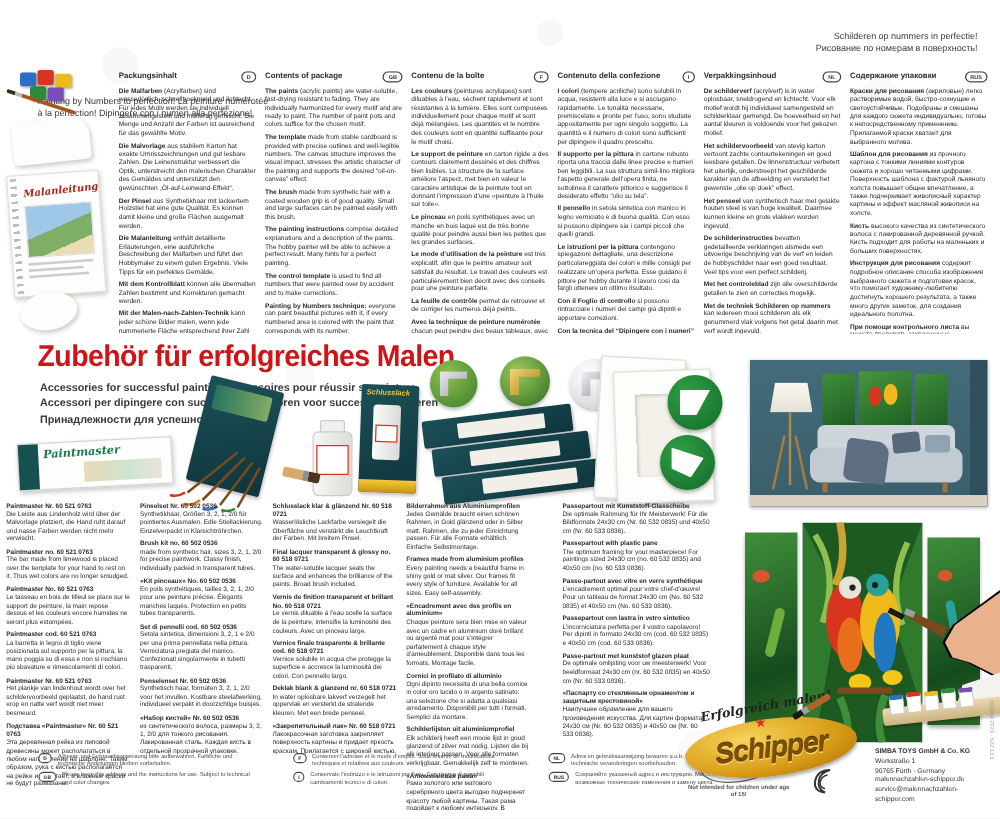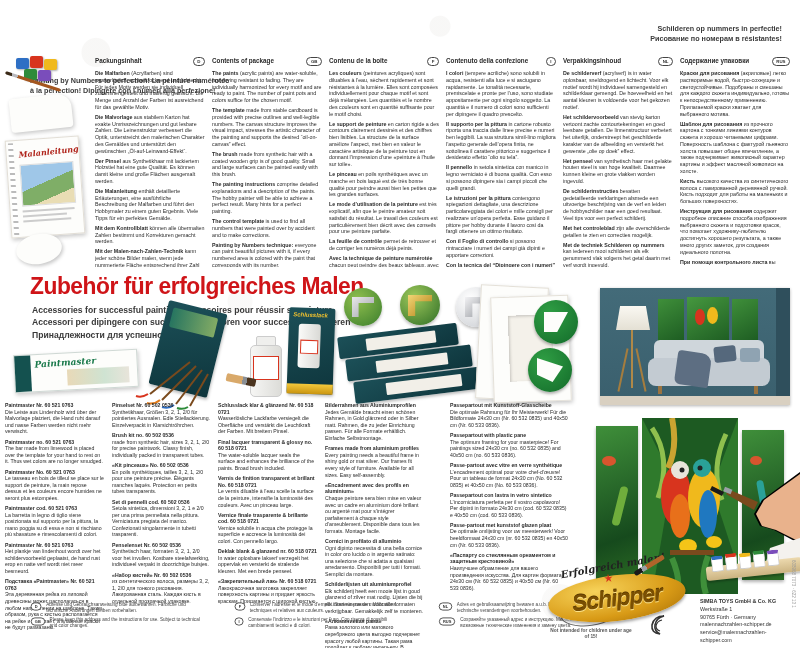--- a/index.html
+++ b/index.html
@@ -8,21 +8,21 @@
   #page::before{content:"";position:absolute;inset:0;
         background:
           radial-gradient(circle at 12% 8%, rgba(120,110,90,.05) 0 14px, transparent 15px),
           radial-gradient(circle at 55% 4%, rgba(120,110,90,.05) 0 10px, transparent 11px),
           radial-gradient(circle at 88% 12%, rgba(120,110,90,.04) 0 16px, transparent 17px),
           radial-gradient(circle at 30% 46%, rgba(120,110,90,.04) 0 12px, transparent 13px),
           radial-gradient(circle at 70% 92%, rgba(120,110,90,.04) 0 18px, transparent 19px);
         pointer-events:none;}
   .abs{position:absolute;}
   
-  .hdr-side{font-size:7.2px;font-weight:bold;color:#3a3a3a;line-height:1.35;}
+  .hdr-side{font-size:7.2px;font-weight:normal;color:#3a3a3a;line-height:1.35;}
   .main-title{font-size:33px;font-weight:bold;letter-spacing:-1px;white-space:nowrap;
       background:linear-gradient(#f3cb4d 15%,#d9a51d 55%,#a06e08 100%);
       -webkit-background-clip:text;background-clip:text;color:transparent;
       filter:drop-shadow(0 1px 0 rgba(90,60,0,.55));transform:scaleX(.92);transform-origin:center;}
   
   #contents-columns{position:absolute;left:95px;top:57px;width:702px;height:210px;
       display:flex;gap:7px;overflow:hidden;}
   .tcol{width:110px;flex:0 0 auto;font-size:5.3px;line-height:1.28;color:#2a2a2a;}
   .tcol-head{font-size:6.3px;font-weight:bold;margin-bottom:4px;display:flex;justify-content:space-between;align-items:center;}
   .badge{display:inline-block;border:0.75px solid #444;border-radius:7px;padding:0 3.5px;
@@ -61,21 +61,21 @@
 <body>
 
 <div id="page" data-name="instruction-leaflet">
 
   <div class="abs hdr-side" style="left:30px;top:78px;width:230px;top:76px;" data-name="header-left-text">
     <div data-name="header-left-line1">Painting by Numbers to perfection!   La peinture numérotée</div>
     <div data-name="header-left-line2">à la perfection!   Dipingere con i numeri alla perfezione!</div>
   </div>
   <div class="abs hdr-side" style="right:18px;top:24px;width:175px;text-align:right;" data-name="header-right-text">
     <div data-name="header-right-line1">Schilderen op nummers in perfectie!</div>
-    <div data-name="header-right-line2">Рисование по номерам в résistantes!</div>
+    <div data-name="header-right-line2">Рисование по номерам в поверхность!</div>
   </div>
   <style>#page .hdr-side[data-name="header-left-text"]{top:24px;}</style>
 
   <div class="abs" style="left:2px;top:52px;width:90px;height:215px;" data-name="package-photos">
 
     <div class="abs" style="left:14px;top:6px;width:13px;height:11px;background:#2e6fc4;border-radius:2px;box-shadow:1px 1px 2px rgba(0,0,0,.3);" data-name="paint-pot-blue"></div>
     <div class="abs" style="left:28px;top:4px;width:13px;height:12px;background:#d8341e;border-radius:2px;box-shadow:1px 1px 2px rgba(0,0,0,.3);" data-name="paint-pot-red"></div>
     <div class="abs" style="left:42px;top:7px;width:13px;height:11px;background:#f0b91c;border-radius:2px;box-shadow:1px 1px 2px rgba(0,0,0,.3);" data-name="paint-pot-yellow"></div>
     <div class="abs" style="left:22px;top:17px;width:13px;height:11px;background:#2e8b3a;border-radius:2px;box-shadow:1px 1px 2px rgba(0,0,0,.3);" data-name="paint-pot-green"></div>
     <div class="abs" style="left:36px;top:18px;width:13px;height:11px;background:#7a4dbb;border-radius:2px;box-shadow:1px 1px 2px rgba(0,0,0,.3);" data-name="paint-pot-purple"></div>

